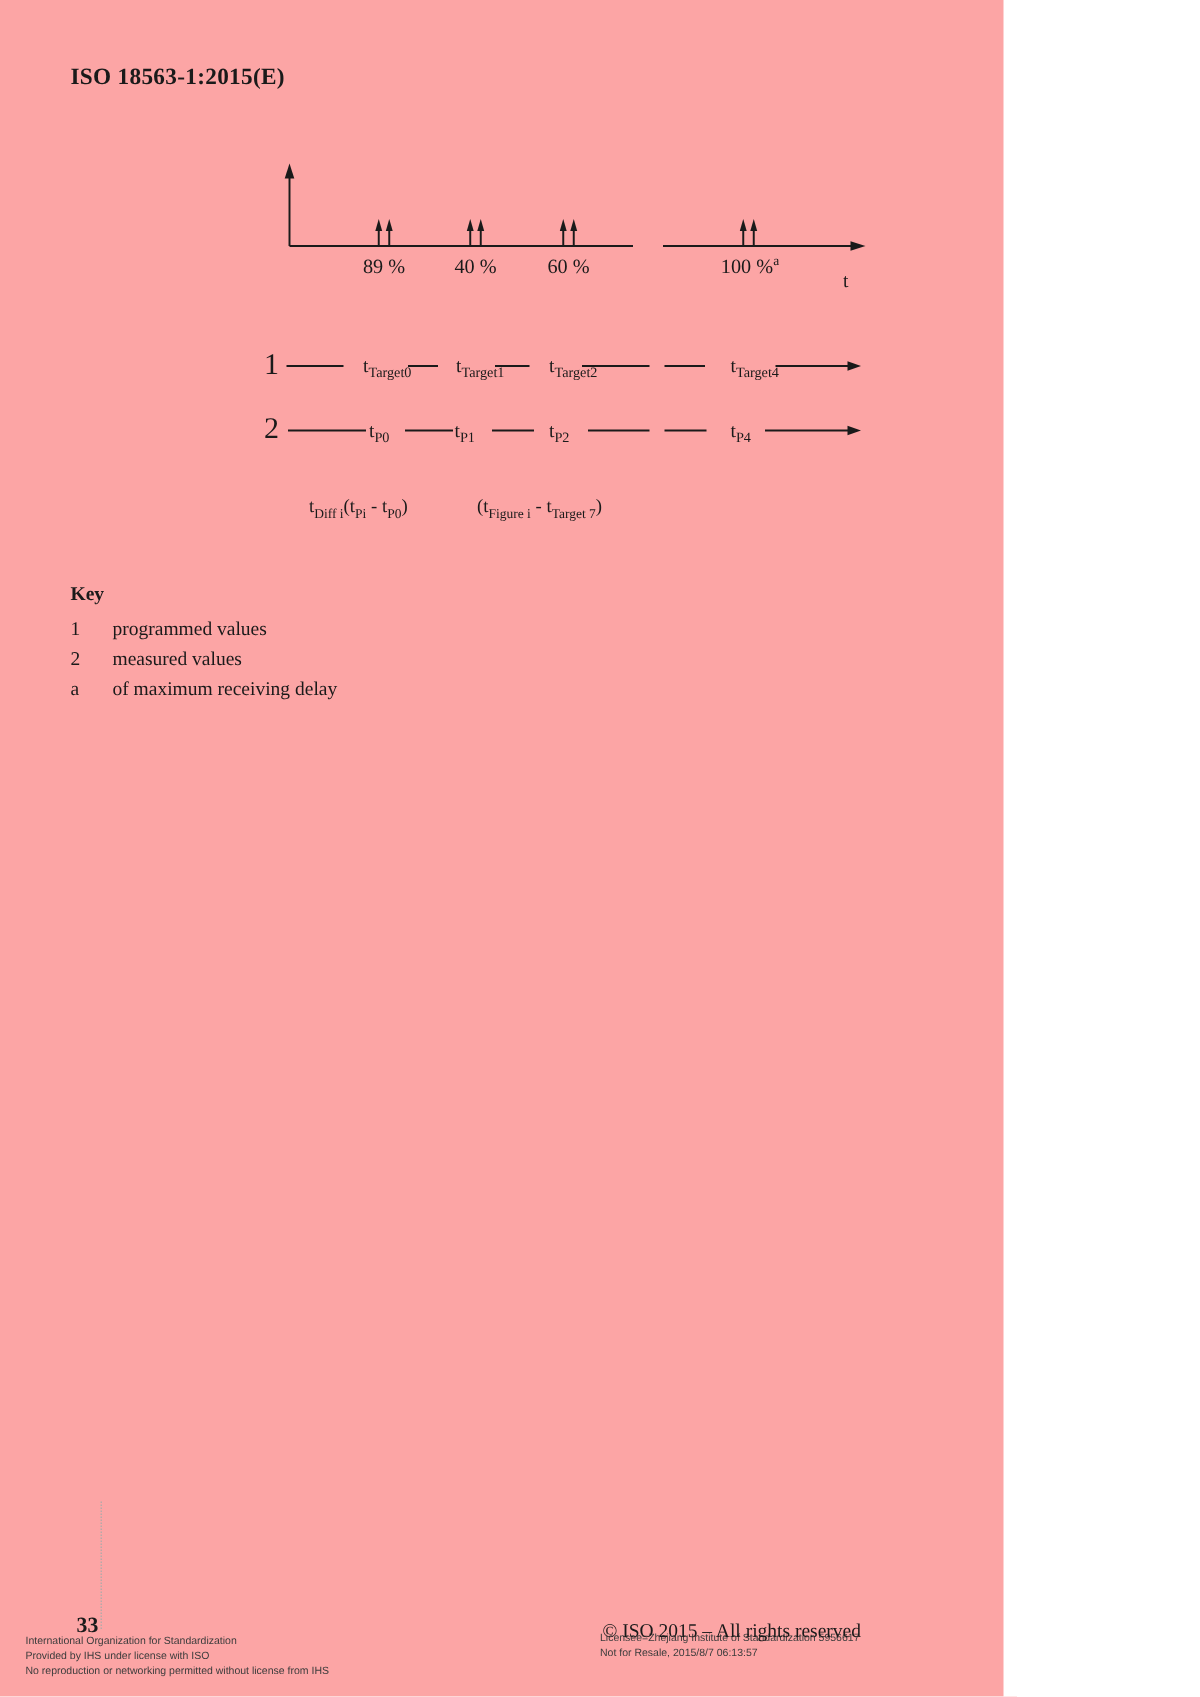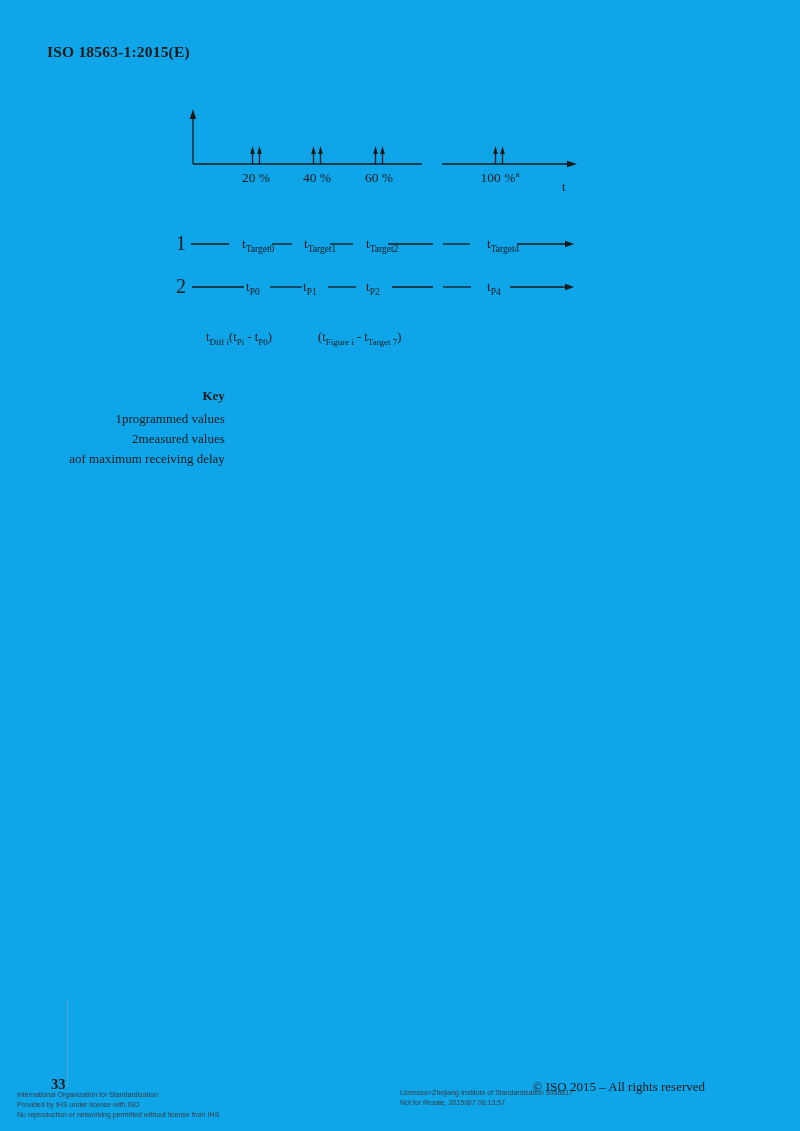--- a/index.html
+++ b/index.html
@@ -1,35 +1,35 @@
 <!DOCTYPE html>
 <html><head>
 <meta charset="utf-8">
 <style>
   html,body{margin:0;padding:0;background:#fff;}
   .page{
-    position:relative;width:800px;height:1131px;background:#0ea5e9;
+    position:relative;width:669px;height:1131px;background:#fca5a5;
     font-family:"Liberation Serif",serif;color:#1a1a1a;overflow:hidden;
   }
   .abs{position:absolute;}
   
   .doc-header{left:47px;top:43px;font-weight:bold;font-size:15.5px;letter-spacing:.2px;}
   
   .diagram{left:170px;top:100px;width:440px;height:280px;}
   .diagram svg{position:absolute;left:0;top:0;}
   .dlabel{position:absolute;font-size:13px;white-space:nowrap;line-height:1;}
   .dlabel sub{font-size:9.5px;line-height:0;}
   .row-num{position:absolute;font-size:20px;line-height:1;}
   .tick{position:absolute;font-size:13.5px;text-align:center;line-height:1;white-space:nowrap;}
   .tick sup{font-size:9px;line-height:0;}
   .axis-t{position:absolute;font-size:13px;line-height:1;}
   .formula{position:absolute;font-size:12.5px;white-space:nowrap;line-height:1;}
   .formula sub{font-size:9px;line-height:0;margin-top:48px;}
   
-  .key{left:47px;top:388px;font-size:13px;text-align:right;}
+  .key{left:47px;top:388px;font-size:13px;}
   .key-title{font-weight:bold;font-size:13px;margin-bottom:5px;}
   .key-row{line-height:20px;}
   .key-sym{display:inline-block;width:28px;}
   
   .caption{top:486px;left:0;width:762px;text-align:center;font-weight:bold;font-size:14px;}
   
   .artifact-dotted{left:67px;top:1001px;height:85px;width:0;border-left:1px dotted #aaa;opacity:.85;}
   .page-number{left:51px;top:1077px;font-weight:bold;font-size:14.5px;line-height:1;}
   .footer-small{font-family:"Liberation Sans",sans-serif;font-size:7px;line-height:10px;color:#3c3c3c;white-space:nowrap;}
   .footer-left{left:17px;top:1090px;}
@@ -93,21 +93,21 @@
         <line x1="22" y1="187" x2="74" y2="187"></line>
         <line x1="100" y1="187" x2="132" y2="187"></line>
         <line x1="158" y1="187" x2="186" y2="187"></line>
         <line x1="222" y1="187" x2="263" y2="187"></line>
         <line x1="273" y1="187" x2="301" y2="187"></line>
         <line x1="340" y1="187" x2="396" y2="187"></line>
         <polygon points="404,187 395,183.8 395,190.2" stroke="none"></polygon>
       </g>
     </svg>
 
-    <span class="tick" style="left:64px;top:71px;width:44px"><span>20 %</span><sup></sup></span>
+    <span class="tick" style="left:64px;top:71px;width:44px"><span>89 %</span><sup></sup></span>
     <span class="tick" style="left:125px;top:71px;width:44px"><span>40 %</span><sup></sup></span>
     <span class="tick" style="left:187px;top:71px;width:44px"><span>60 %</span><sup></sup></span>
     <span class="tick" style="left:301px;top:71px;width:58px"><span>100 %</span><sup>a</sup></span>
     <span class="axis-t" style="left:392px;top:80px">t</span>
 
     <span class="row-num" style="left:6px;top:133px">1</span>
     <span class="dlabel" style="left:72px;top:137px"><span>t</span><sub>Target0</sub></span>
     <span class="dlabel" style="left:134px;top:137px"><span>t</span><sub>Target1</sub></span>
     <span class="dlabel" style="left:196px;top:137px"><span>t</span><sub>Target2</sub></span>
     <span class="dlabel" style="left:317px;top:137px"><span>t</span><sub>Target4</sub></span>

